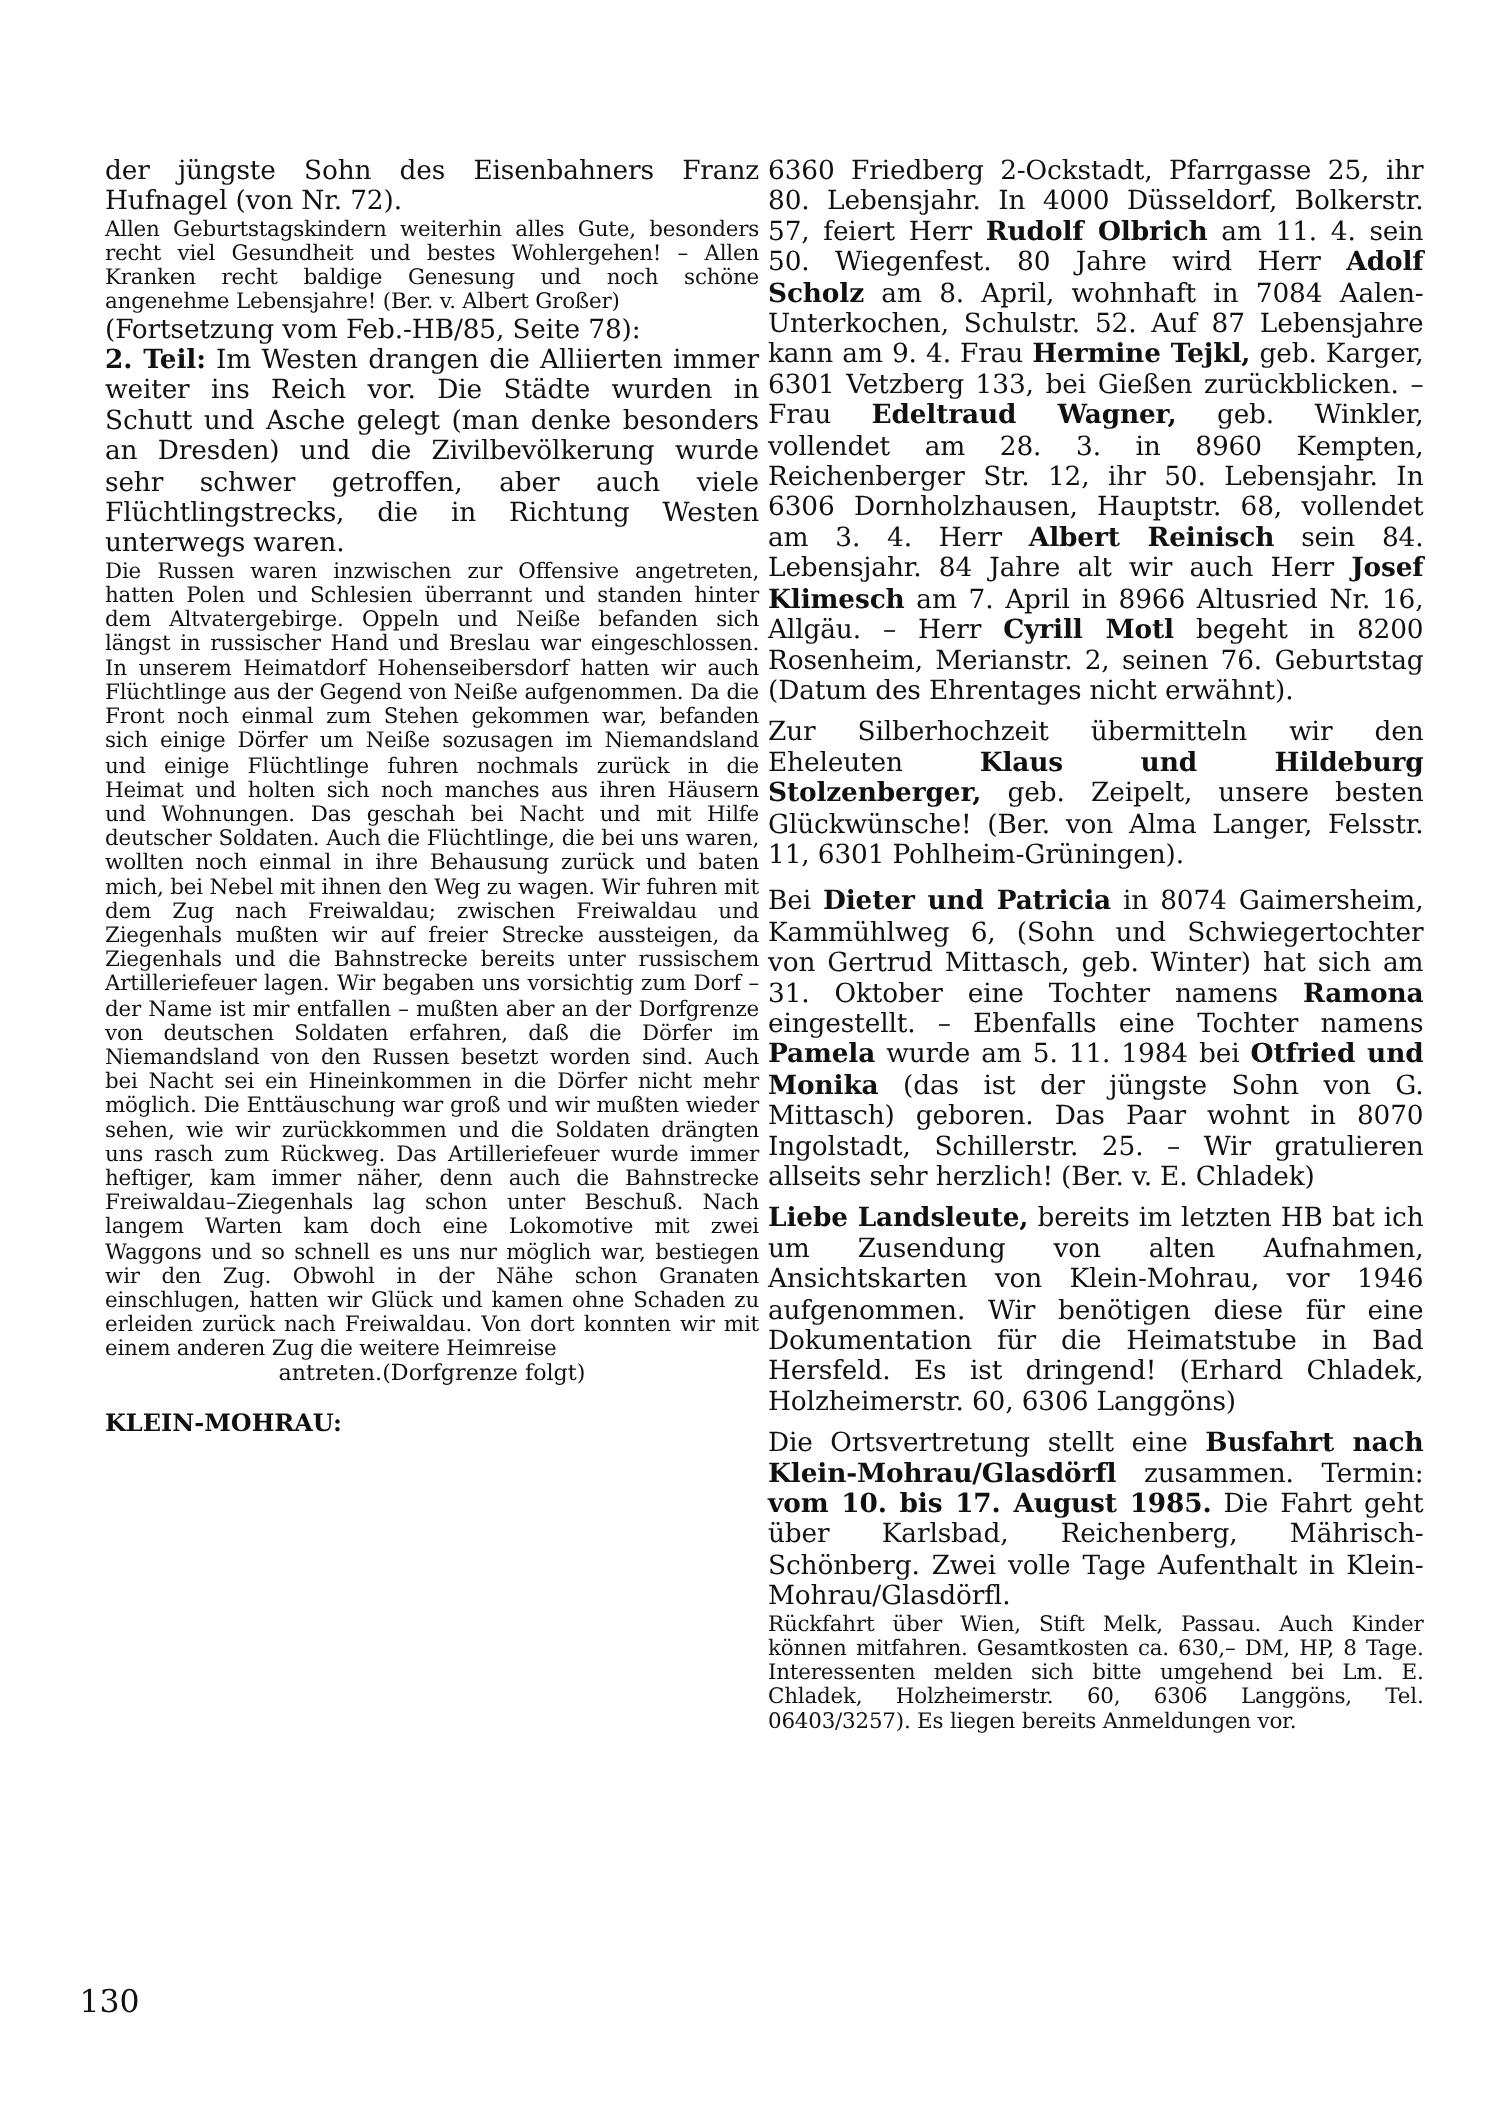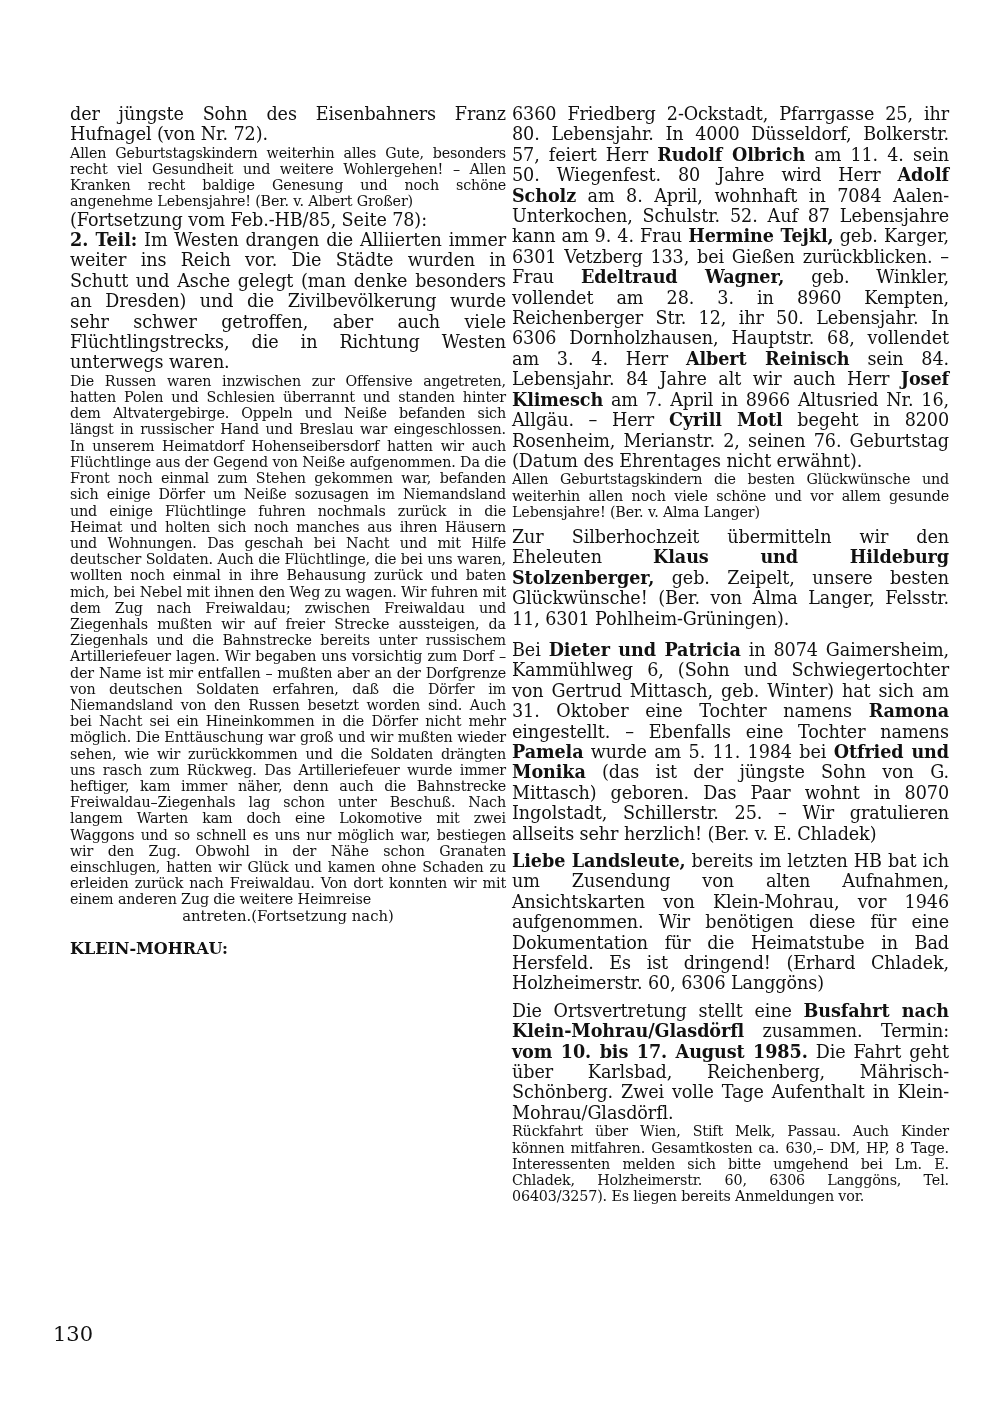--- a/index.html
+++ b/index.html
@@ -18,34 +18,33 @@
   .sign { text-align: right; font-size: 14.8px; line-height: 16.5px; }
   .sign-row { display: flex; justify-content: center; font-size: 14.8px; line-height: 16.5px; }
   .section-title { font-weight: bold; font-size: 16px; line-height: 22px; margin-top: 14px; }
   .page-num { position: absolute; left: 53px; top: 1322px; font-size: 21px; }
 </style>
 </head>
 <body>
 
 <div class="col left">
   <p class="lg">der jüngste Sohn des Eisenbahners Franz Hufnagel (von Nr. 72).</p>
-  <p class="sm">Allen Geburtstagskindern weiterhin alles Gute, besonders recht viel Gesundheit und weitere Wohlergehen! – Allen Kranken recht baldige Genesung und noch schöne angenehme Lebensjahre! (Ber. v. Albert Großer)</p>
+  <p class="sm">Allen Geburtstagskindern weiterhin alles Gute, besonders recht viel Gesundheit und bestes Wohlergehen! – Allen Kranken recht baldige Genesung und noch schöne angenehme Lebensjahre! (Ber. v. Albert Großer)</p>
   <p class="lg">(Fortsetzung vom Feb.-HB/85, Seite 78):</p>
   <p class="lg"><b>2. Teil:</b><span> Im Westen drangen die Alliierten immer weiter ins Reich vor. Die Städte wurden in Schutt und Asche gelegt (man denke besonders an Dresden) und die Zivilbevölkerung wurde sehr schwer getroffen, aber auch viele Flüchtlingstrecks, die in Richtung Westen unterwegs waren.</span></p>
   <p class="sm">Die Russen waren inzwischen zur Offensive angetreten, hatten Polen und Schlesien überrannt und standen hinter dem Altvatergebirge. Oppeln und Neiße befanden sich längst in russischer Hand und Breslau war eingeschlossen. In unserem Heimatdorf Hohenseibersdorf hatten wir auch Flüchtlinge aus der Gegend von Neiße aufgenommen. Da die Front noch einmal zum Stehen gekommen war, befanden sich einige Dörfer um Neiße sozusagen im Niemandsland und einige Flüchtlinge fuhren nochmals zurück in die Heimat und holten sich noch manches aus ihren Häusern und Wohnungen. Das geschah bei Nacht und mit Hilfe deutscher Soldaten. Auch die Flüchtlinge, die bei uns waren, wollten noch einmal in ihre Behausung zurück und baten mich, bei Nebel mit ihnen den Weg zu wagen. Wir fuhren mit dem Zug nach Freiwaldau; zwischen Freiwaldau und Ziegenhals mußten wir auf freier Strecke aussteigen, da Ziegenhals und die Bahnstrecke bereits unter russischem Artilleriefeuer lagen. Wir begaben uns vorsichtig zum Dorf – der Name ist mir entfallen – mußten aber an der Dorfgrenze von deutschen Soldaten erfahren, daß die Dörfer im Niemandsland von den Russen besetzt worden sind. Auch bei Nacht sei ein Hineinkommen in die Dörfer nicht mehr möglich. Die Enttäuschung war groß und wir mußten wieder sehen, wie wir zurückkommen und die Soldaten drängten uns rasch zum Rückweg. Das Artilleriefeuer wurde immer heftiger, kam immer näher, denn auch die Bahnstrecke Freiwaldau–Ziegenhals lag schon unter Beschuß. Nach langem Warten kam doch eine Lokomotive mit zwei Waggons und so schnell es uns nur möglich war, bestiegen wir den Zug. Obwohl in der Nähe schon Granaten einschlugen, hatten wir Glück und kamen ohne Schaden zu erleiden zurück nach Freiwaldau. Von dort konnten wir mit einem anderen Zug die weitere Heimreise</p>
   <div class="sign-row">
     <span>antreten.</span>
-    <span>(Fortsetzung nach)</span>
+    <span>(Dorfgrenze folgt)</span>
   </div>
   <div class="section-title">KLEIN-MOHRAU:</div>
 </div>
 
 <div class="col right">
   <p class="lg"><span>6360 Friedberg 2-Ockstadt, Pfarrgasse 25, ihr 80. Lebensjahr. In 4000 Düsseldorf, Bolkerstr. 57, feiert Herr </span><b>Rudolf Olbrich</b><span> am 11. 4. sein 50. Wiegenfest. 80 Jahre wird Herr </span><b>Adolf Scholz</b><span> am 8. April, wohnhaft in 7084 Aalen-Unterkochen, Schulstr. 52. Auf 87 Lebensjahre kann am 9. 4. Frau </span><b>Hermine Tejkl,</b><span> geb. Karger, 6301 Vetzberg 133, bei Gießen zurückblicken. – Frau </span><b>Edeltraud Wagner,</b><span> geb. Winkler, vollendet am 28. 3. in 8960 Kempten, Reichenberger Str. 12, ihr 50. Lebensjahr. In 6306 Dornholzhausen, Hauptstr. 68, vollendet am 3. 4. Herr </span><b>Albert Reinisch</b><span> sein 84. Lebensjahr. 84 Jahre alt wir auch Herr </span><b>Josef Klimesch</b><span> am 7. April in 8966 Altusried Nr. 16, Allgäu. – Herr </span><b>Cyrill Motl</b><span> begeht in 8200 Rosenheim, Merianstr. 2, seinen 76. Geburtstag (Datum des Ehrentages nicht erwähnt).</span></p>
-  <p class="sm">Allen Geburtstagskindern die besten Glückwünsche und weiterhin allen noch viele schöne und vor allem gesunde Lebensjahre! (Ber. v. Alma Langer)</p>
   <p class="lg gap"><span>Zur Silberhochzeit übermitteln wir den Eheleuten </span><b>Klaus und Hildeburg Stolzenberger,</b><span> geb. Zeipelt, unsere besten Glückwünsche! (Ber. von Alma Langer, Felsstr. 11, 6301 Pohlheim-Grüningen).</span></p>
   <p class="lg gap2"><span>Bei </span><b>Dieter und Patricia</b><span> in 8074 Gaimersheim, Kammühlweg 6, (Sohn und Schwiegertochter von Gertrud Mittasch, geb. Winter) hat sich am 31. Oktober eine Tochter namens </span><b>Ramona</b><span> eingestellt. – Ebenfalls eine Tochter namens </span><b>Pamela</b><span> wurde am 5. 11. 1984 bei </span><b>Otfried und Monika</b><span> (das ist der jüngste Sohn von G. Mittasch) geboren. Das Paar wohnt in 8070 Ingolstadt, Schillerstr. 25. – Wir gratulieren allseits sehr herzlich! (Ber. v. E. Chladek)</span></p>
   <p class="lg gap"><b>Liebe Landsleute,</b><span> bereits im letzten HB bat ich um Zusendung von alten Aufnahmen, Ansichtskarten von Klein-Mohrau, vor 1946 aufgenommen. Wir benötigen diese für eine Dokumentation für die Heimatstube in Bad Hersfeld. Es ist dringend! (Erhard Chladek, Holzheimerstr. 60, 6306 Langgöns)</span></p>
   <p class="lg gap"><span>Die Ortsvertretung stellt eine </span><b>Busfahrt nach Klein-Mohrau/Glasdörfl</b><span> zusammen. Termin: </span><b>vom 10. bis 17. August 1985.</b><span> Die Fahrt geht über Karlsbad, Reichenberg, Mährisch-Schönberg. Zwei volle Tage Aufenthalt in Klein-Mohrau/Glasdörfl.</span></p>
   <p class="sm">Rückfahrt über Wien, Stift Melk, Passau. Auch Kinder können mitfahren. Gesamtkosten ca. 630,– DM, HP, 8 Tage. Interessenten melden sich bitte umgehend bei Lm. E. Chladek, Holzheimerstr. 60, 6306 Langgöns, Tel. 06403/3257). Es liegen bereits Anmeldungen vor.</p>
 </div>
 
 <div class="page-num">130</div>
 
 </body></html>

